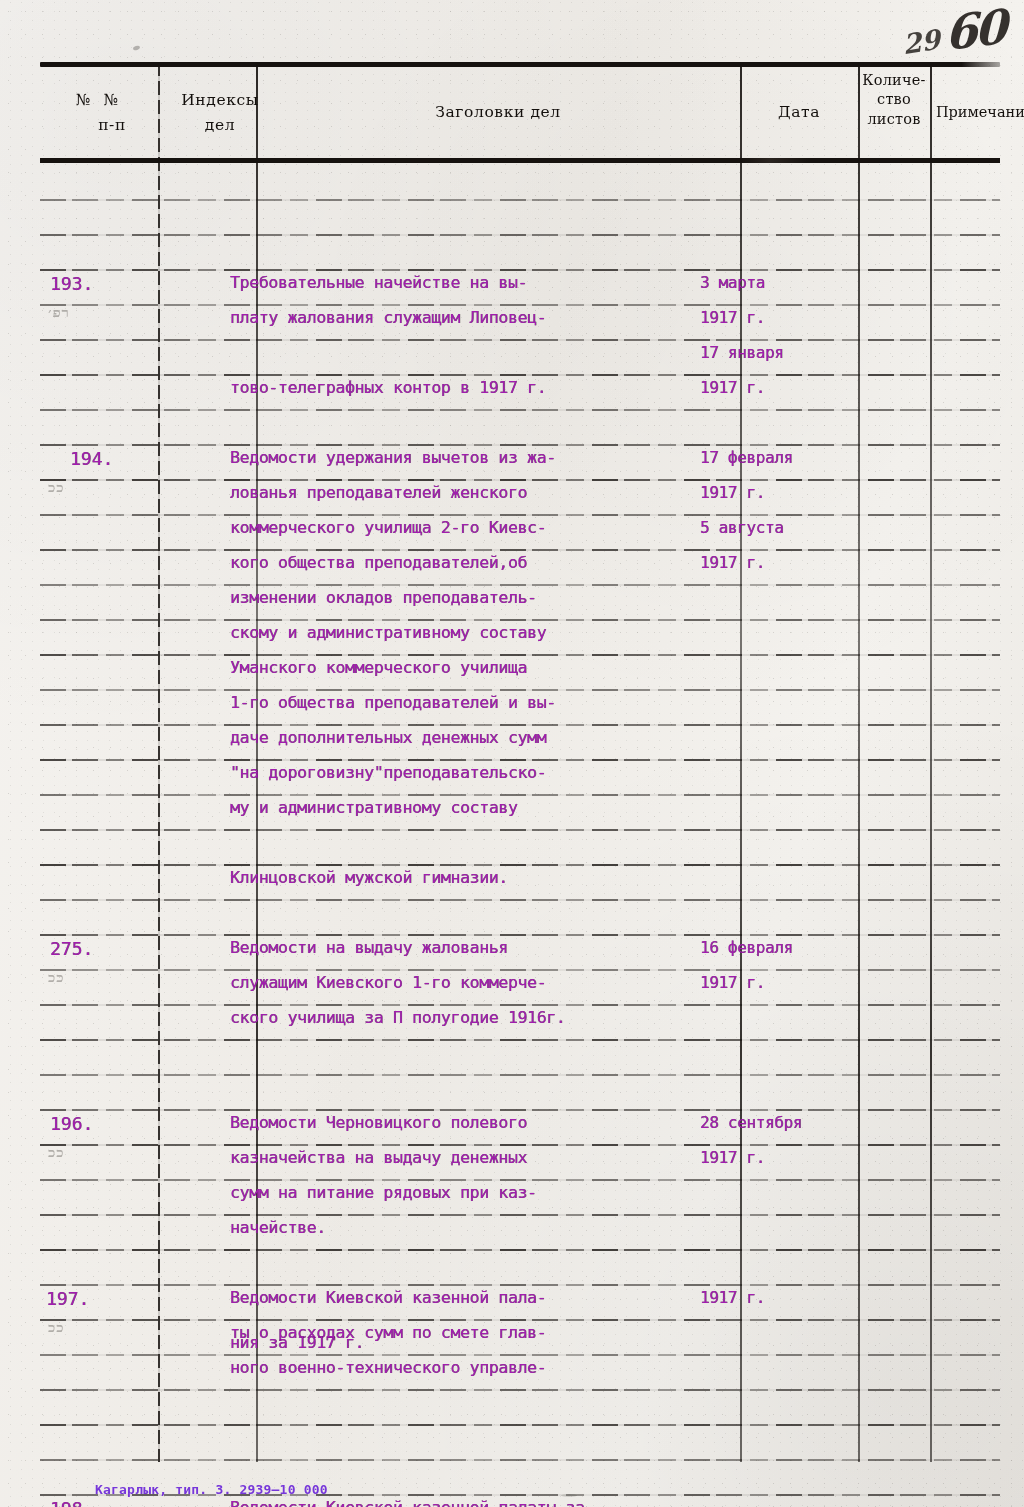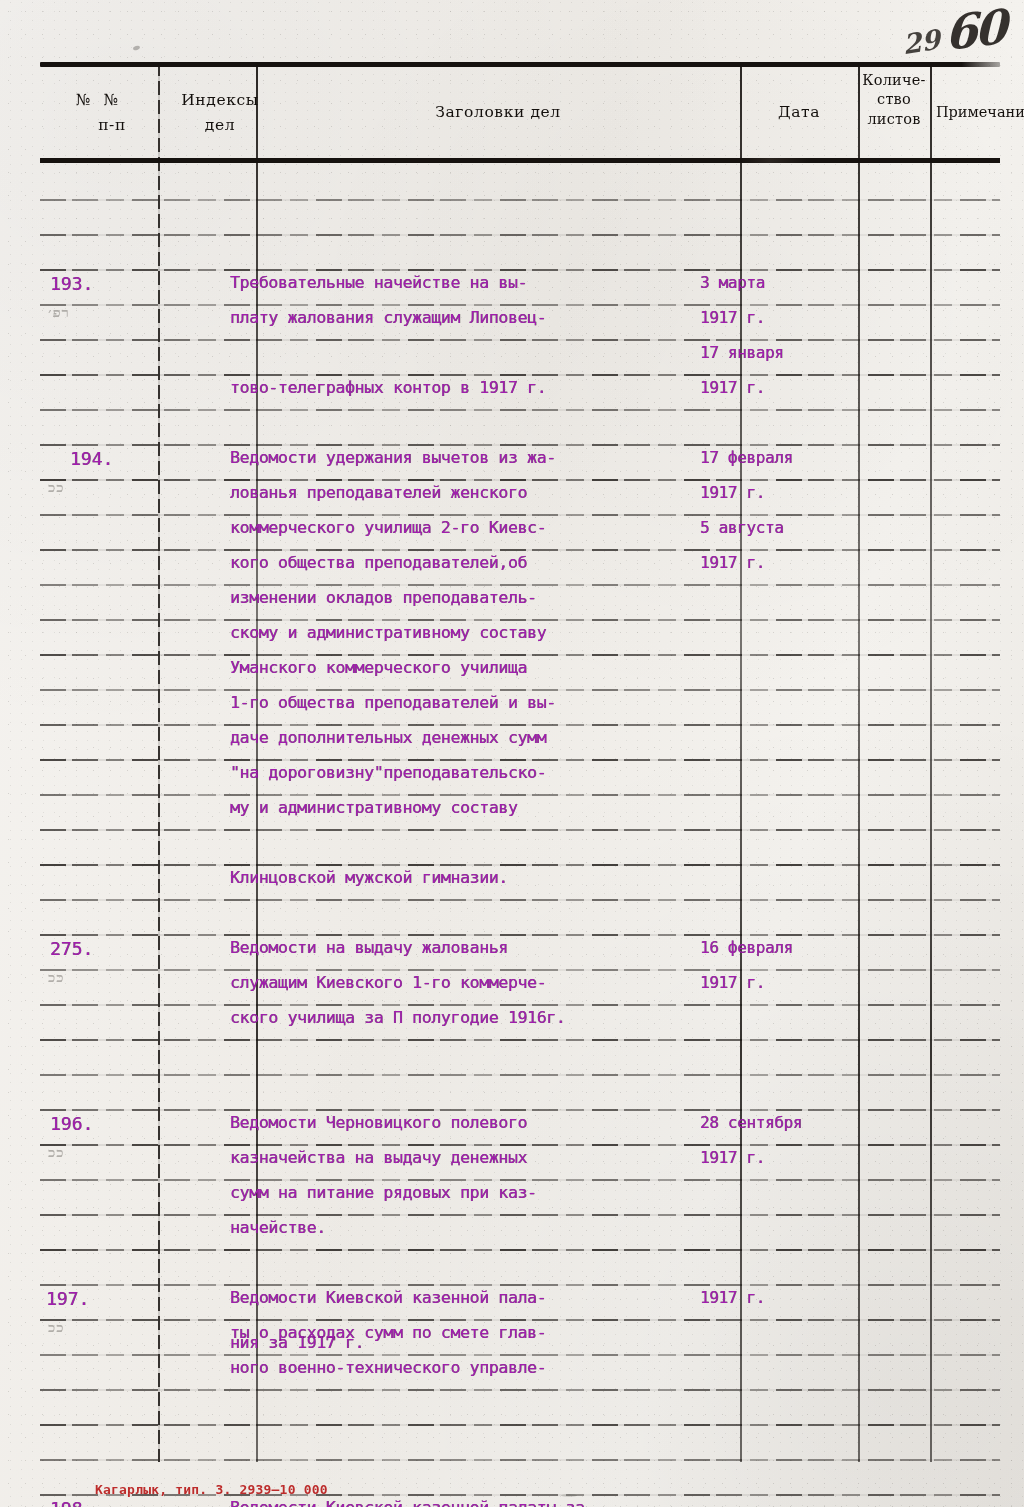--- a/index.html
+++ b/index.html
@@ -136,21 +136,21 @@
     font-size:15px;font-weight:700;
     color:rgba(30,25,21,.30);
     letter-spacing:1px;
     transform:scaleY(.82);
     white-space:pre;
   }
 
   
   #imprint{
     position:absolute;left:95px;top:1482px;
-    color:#b91c1c;
+    color:#6d28d9;
     font-family:"DejaVu Sans Mono", monospace;
     font-size:13px; font-weight:700;
     letter-spacing:.2px;
     white-space:pre;
     opacity:.92;
   }
 
   
   .smudge{position:absolute;background:rgba(30,25,20,.28);border-radius:50%;}
 </style>

